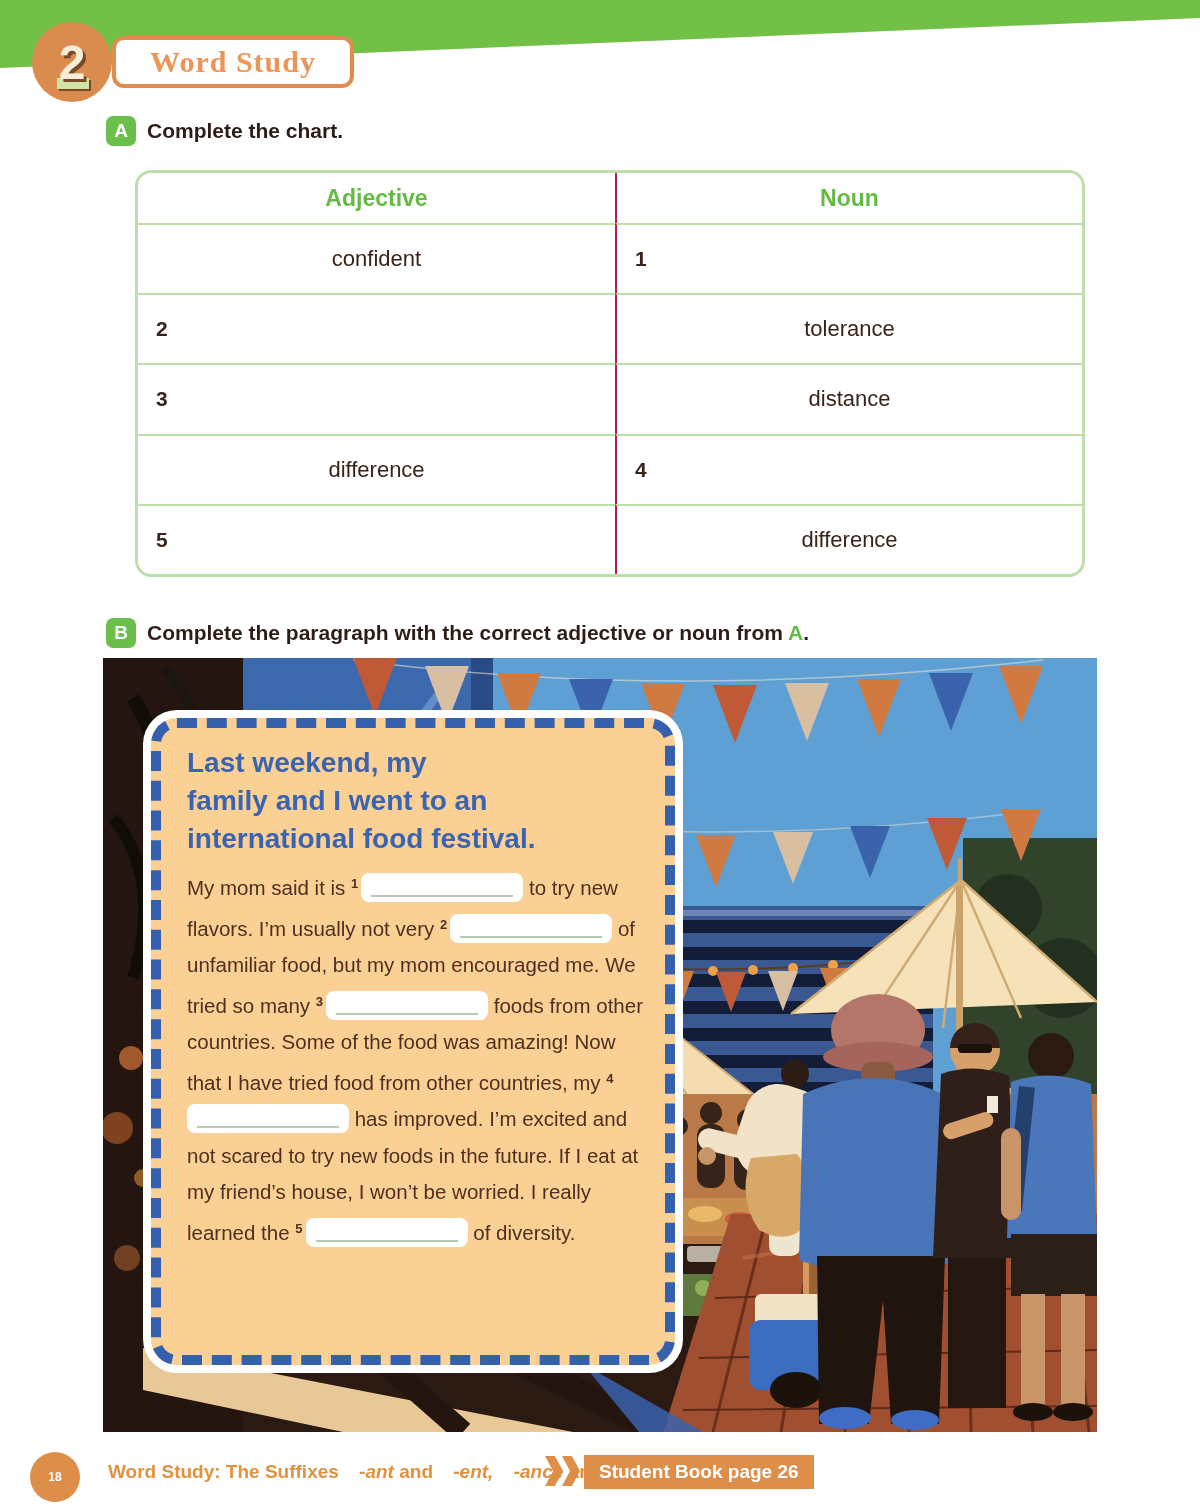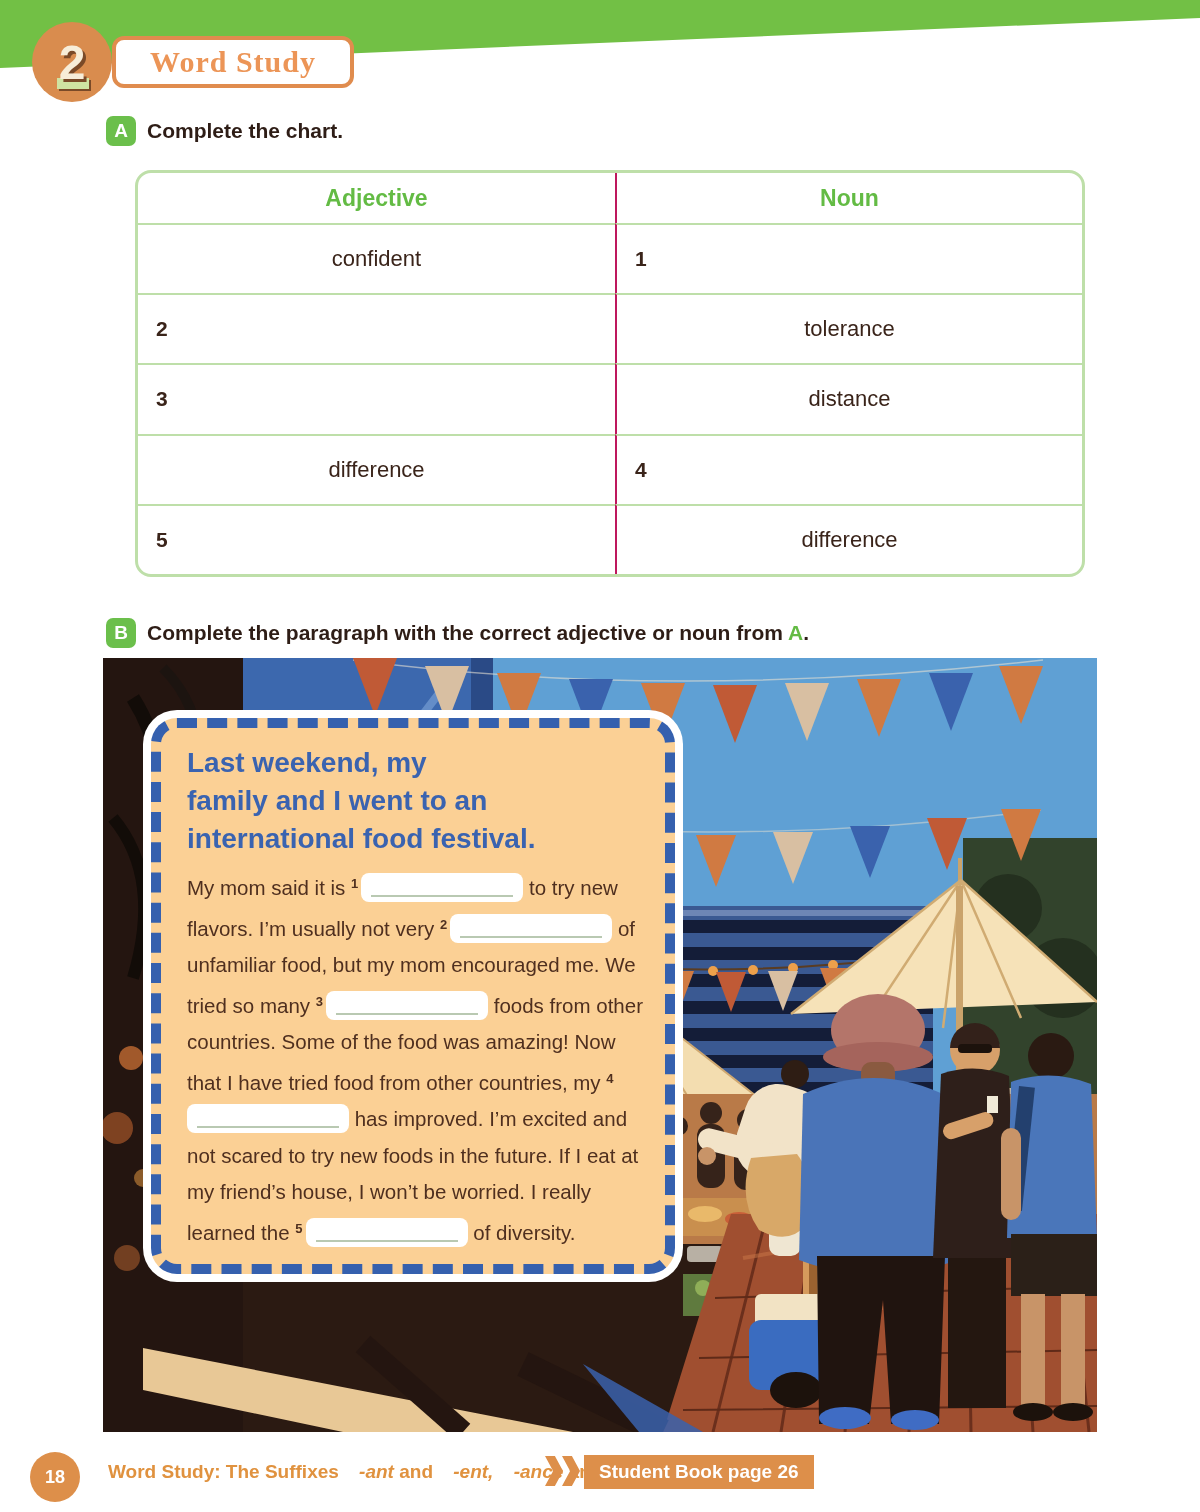--- a/index.html
+++ b/index.html
@@ -66,21 +66,21 @@
   }
   .col2 { border-left:2px solid #be185d; }
   .num { position:absolute; left:18px; font-weight:bold; font-size:21px; color:#3a241a; }
 
   
   .photo { position:absolute; left:103px; top:658px; width:994px; height:774px; background:#2b1a12; }
   .scene { position:absolute; inset:0; width:100%; height:100%; display:block; }
 
   
   .card {
-    position:absolute; left:40px; top:52px; width:540px; height:572px;
+    position:absolute; left:40px; top:52px; width:540px; height:663px;
     background:#fff; border-radius:34px; padding:8px;
   }
   .card-inner {
     width:100%; height:100%;
     border:10px dashed #3560ae; border-radius:26px;
     background:#fbd095; padding:16px 20px 0 26px; overflow:hidden;
   }
   .card-title { color:#3a63b0; font-weight:bold; font-size:28px; line-height:38px; }
   .card-p { margin:8px 0 0 0; font-size:20.5px; line-height:36.5px; color:#4f2f1f; }
   .blank {
@@ -89,21 +89,21 @@
   }
   .blank::after {
     content:""; position:absolute; left:10px; right:10px; bottom:5px;
     border-bottom:2px solid #b9c9b2;
   }
   .sup { font-size:13px; font-weight:bold; vertical-align:7px; margin-right:3px; }
 
   
   .page-circle {
     position:absolute; left:30px; top:1452px; width:50px; height:50px;
-    border-radius:50%; background:#dd8f4a; color:#fff; font-weight:bold; font-size:18px;
+    border-radius:50%; background:#dd8f4a; color:#fff; font-weight:bold; font-size:12px;
     display:flex; align-items:center; justify-content:center;
   }
   .footer-topic { position:absolute; left:108px; top:1461px; font-size:19px; font-weight:bold; color:#e0923f; white-space:nowrap; }
   .footer-topic .it { font-style:italic;margin-left:15px; }
   .chev { position:absolute; top:1456px; width:18px; height:30px; background:#dd8f4a;
     clip-path:polygon(0 0, 55% 0, 100% 50%, 55% 100%, 0 100%, 45% 50%); }
   .chev1 { left:545px; } .chev2 { left:562px; }
   .footer-badge {
     position:absolute; left:584px; top:1455px; height:34px; padding:0 15px;
     background:#dd8f4a; color:#fff; font-weight:bold; font-size:19px;

